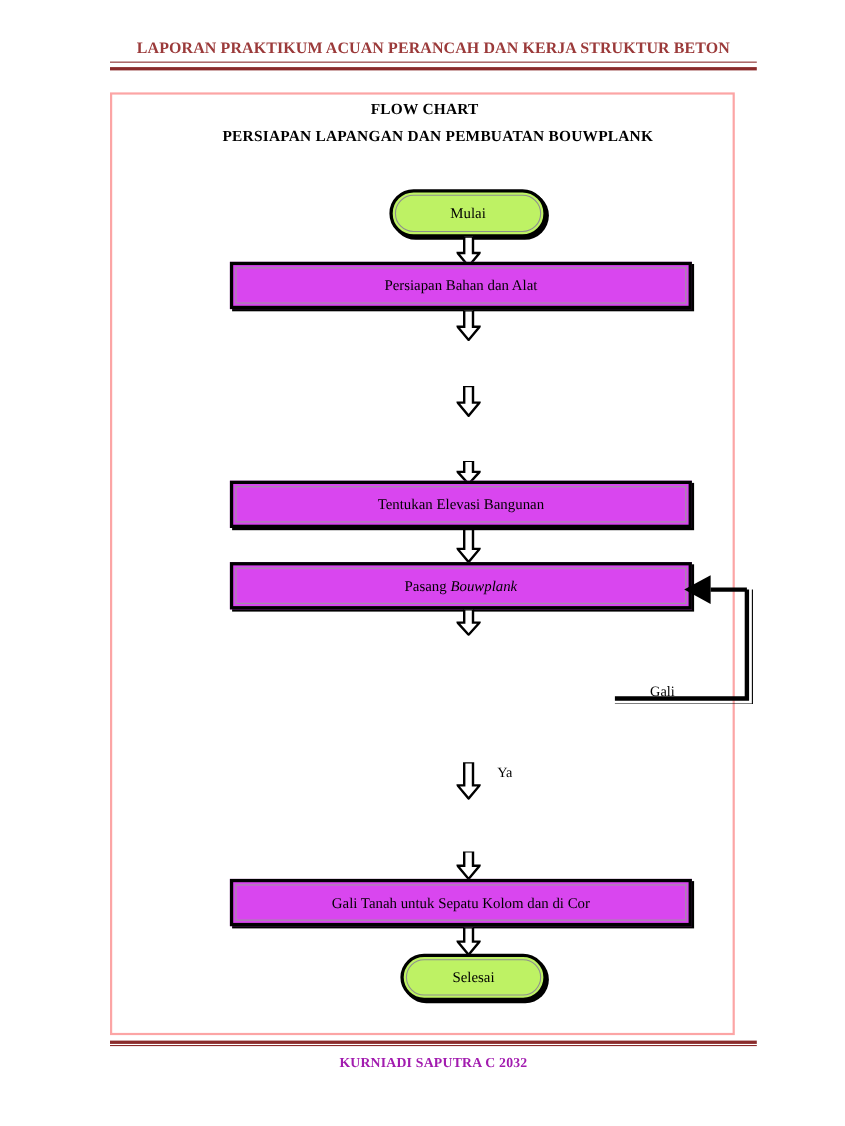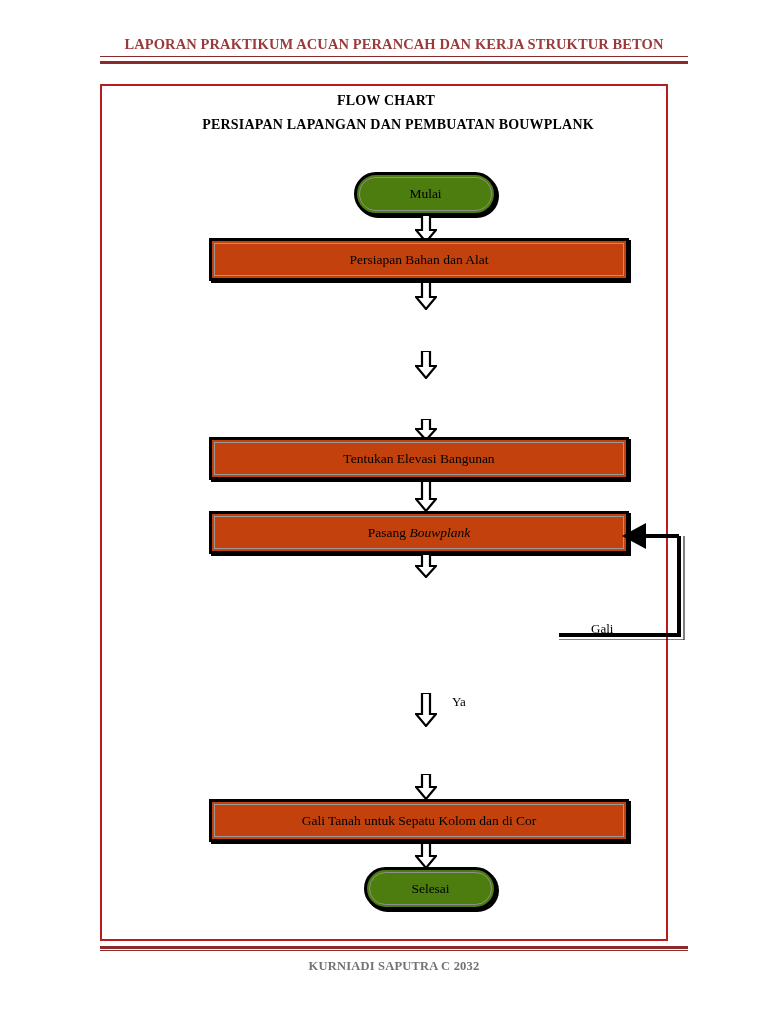--- a/index.html
+++ b/index.html
@@ -44,21 +44,21 @@
     background: #8a2b2b;
   }
 
   
   .page-frame {
     position: absolute;
     left: 100px;
     top: 84px;
     width: 568px;
     height: 857px;
-    border: 2px solid #b91c1c;
+    border: 2px solid #fca5a5;
     box-sizing: border-box;
     background: #fff;
   }
 
   
   .doc-footer {
     position: absolute;
     left: 100px;
     top: 946px;
     width: 588px;
@@ -72,21 +72,21 @@
     margin-top: 1px;
     border-top: 1px solid #8a2b2b;
     height: 0;
   }
   .doc-footer .footer-text {
     margin-top: 8px;
     font-family: "Liberation Serif", "DejaVu Serif", serif;
     font-weight: bold;
     font-size: 12.5px;
     letter-spacing: 0.2px;
-    color: #737373;
+    color: #a21caf;
     white-space: nowrap;
   }
 
   
   .chart-title {
     position: absolute;
     left: 0;
     width: 568px;
     text-align: center;
     font-weight: bold;
@@ -102,21 +102,21 @@
     left: 0;
     top: 0;
     width: 568px;
     height: 857px;
   }
 
   
   .node-process {
     position: absolute;
     box-sizing: border-box;
-    background: #c2410c;
+    background: #d946ef;
     border: 3px solid #000000;
     box-shadow: 2px 2px 0 0 #000000;
   }
   .node-process .inner {
     position: absolute;
     left: 2px; top: 2px; right: 2px; bottom: 2px;
     border: 1px solid #9a9a9a;
     box-sizing: border-box;
     display: flex;
     align-items: center;
@@ -126,21 +126,21 @@
     font-size: 13.5px;
     line-height: 1.15;
     text-align: center;
     white-space: nowrap;
   }
 
   
   .node-terminator {
     position: absolute;
     box-sizing: border-box;
-    background: #4d7c0f;
+    background: #bef264;
     border: 3px solid #000000;
     border-radius: 999px;
     box-shadow: 2px 2px 0 0 #000000;
   }
   .node-terminator .inner {
     position: absolute;
     left: 2px; top: 2px; right: 2px; bottom: 2px;
     border: 1px solid #8f8f8f;
     border-radius: 999px;
     box-sizing: border-box;

